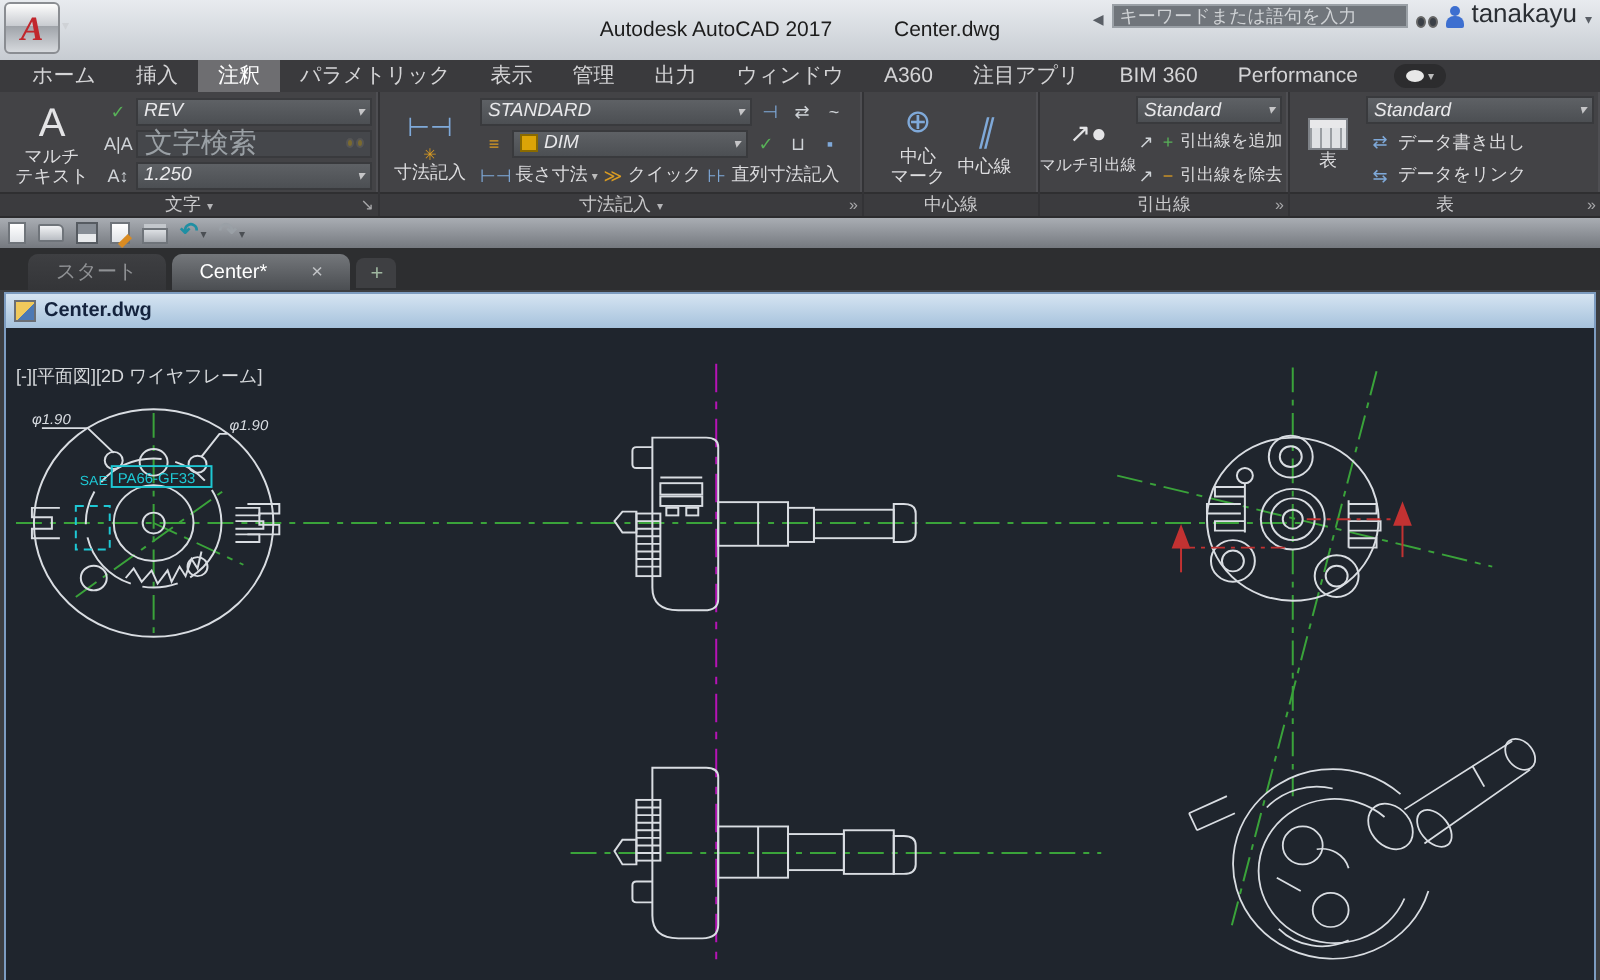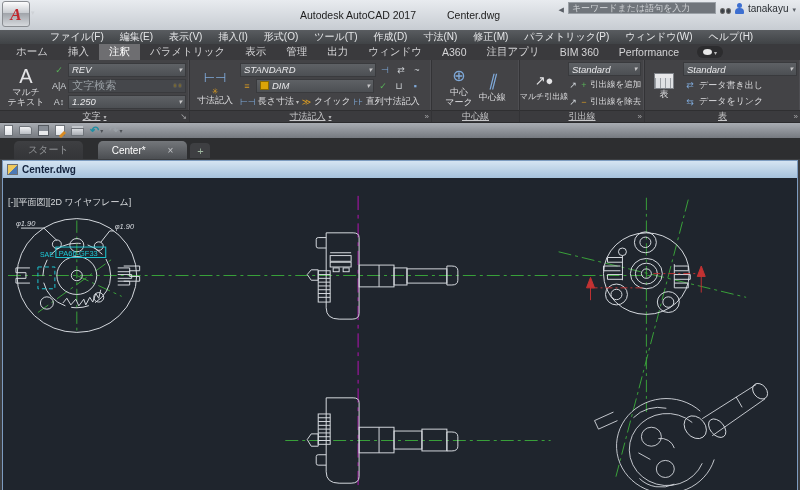--- a/index.html
+++ b/index.html
@@ -12,21 +12,21 @@
   .title-center .doc { margin-left:28px; }
   .title-right { position:absolute; right:4px; top:0; height:14px; display:flex; align-items:flex-end; gap:4px; }
   .tb-arrow { font-size:7px; color:#5a5f66; }
   .tb-search { width:148px; height:12px; background:#70757b; border:1px solid #9aa0a6; color:#d9dcdf; font-size:9px; padding:0 3px; font-family:"Liberation Sans", sans-serif; }
   .tb-search::placeholder { color:#d0d3d6; }
   .binoc { display:inline-flex; gap:1px; }
   .binoc i { width:5px; height:6px; border-radius:50%; background:#3a3f46; border:1px solid #666; }
   .person { width:9px; height:11px; position:relative; }
   .person::before { content:""; position:absolute; left:2px; top:0; width:5px; height:5px; border-radius:50%; background:#3d6fd0; }
   .person::after { content:""; position:absolute; left:0; top:5px; width:9px; height:6px; border-radius:4px 4px 1px 1px; background:#3d6fd0; }
-  .tb-user { font-size:10px; color:#2a2e33; }
+  .tb-user { font-size:13px; color:#2a2e33; }
 
   
   .appbtn { position:absolute; left:2px; top:1px; width:28px; height:26px; border:1px solid #8a8d92; border-radius:3px; background:linear-gradient(#fdfdfd,#c9ccd1 45%,#9fa3a9 46%,#d6d9dd); display:flex; align-items:center; justify-content:center; z-index:5; }
   .appbtn .letterA { font-family:"Liberation Serif", serif; font-weight:bold; font-style:italic; font-size:17px; color:#c1272d; line-height:1; }
   .appbtn-caret { position:absolute; left:31px; top:9px; font-size:7px; color:#cfd2d6; z-index:5; }
 
   
   .menubar { height:14px; background:linear-gradient(#595c60,#404346); display:flex; align-items:center; padding-left:42px; gap:0; }
   .menu-item { color:#e6e7e9; font-size:10px; padding:0 8px; line-height:14px; white-space:nowrap; }
 
@@ -35,31 +35,31 @@
   .rtab { color:#d4d4d6; font-size:10.5px; padding:0 10px; display:flex; align-items:center; white-space:nowrap; }
   .rtab.active { background:#6e6e71; color:#ffffff; }
   .record-btn { margin-left:8px; align-self:center; width:26px; height:12px; background:#2c2c2e; border-radius:6px; display:flex; align-items:center; justify-content:center; gap:2px; }
   .record-btn .oval { width:9px; height:6px; border-radius:50%; background:#e8e8e8; }
   .record-btn .car { font-size:6px; color:#bbb; }
 
   
   .ribbon { height:63px; display:flex; background:#434346; border-bottom:1px solid #2c2c2e; }
   .panel { display:flex; flex-direction:column; border-right:1px solid #333336; box-shadow:inset -1px 0 0 #4e4e52; }
   .panel-body { flex:1; display:flex; padding:2px 3px 1px 3px; gap:3px; }
-  .panel-footer { height:12px; background:#3b3b3e; border-top:1px solid #2f2f31; color:#c9c9cb; font-size:9px; display:flex; align-items:center; justify-content:center; position:relative;text-decoration:underline; }
+  .panel-footer { height:12px; background:#3b3b3e; border-top:1px solid #2f2f31; color:#c9c9cb; font-size:9px; display:flex; align-items:center; justify-content:center; position:relative; }
   .panel-footer .car { font-size:6px; margin-left:3px; color:#b5b5b7; }
   .panel-footer .corner { position:absolute; right:2px; font-size:8px; color:#a8a8aa; }
   .bigbtn { display:flex; flex-direction:column; align-items:center; justify-content:center; color:#dddddf; text-align:center; line-height:10px; }
   .bigbtn .glyph { font-size:20px; line-height:22px; color:#e4e4e6; }
   .bigbtn .lbl { font-size:9px; white-space:nowrap; }
   .ctrl-col { display:flex; flex-direction:column; justify-content:space-between; }
   .crow { display:flex; align-items:center; gap:2px; height:15px; }
   .combo { background:linear-gradient(#5e6165,#4c4f53); border:1px solid #393a3d; color:#e9e9eb; font-size:9.5px; height:14px; display:flex; align-items:center; padding:0 3px;font-style:italic; }
   .combo .caret { margin-left:auto; font-size:7px; color:#c6c6c8; }
-  .tinput { background:#45474b; border:1px solid #393a3d; color:#e9e9eb; font-size:11px; height:14px; display:flex; align-items:center; padding:0 3px; }
+  .tinput { background:#45474b; border:1px solid #393a3d; color:#e9e9eb; font-size:14px; height:14px; display:flex; align-items:center; padding:0 3px; }
   .tinput .ph { color:#9aa0a5; }
   .mi { min-width:14px; height:14px; display:flex; align-items:center; justify-content:center; font-size:9px; color:#cfd3d7; }
   .mi.blue { color:#7fa9d9; } .mi.green { color:#58b158; } .mi.orange { color:#d99b22; }
   .swatch { width:9px; height:9px; background:#dca407; border:1px solid #8a6a00; margin-right:3px; }
   .rbtn { display:flex; align-items:center; gap:2px; color:#dcdcde; font-size:9px; white-space:nowrap; }
   .grid-icon { width:20px; height:16px; background:
       linear-gradient(#e8e8ea,#e8e8ea) 0 0/20px 4px no-repeat,
       repeating-linear-gradient(90deg,#9a9ea3 0 1px,#dfe1e4 1px 5px),
       repeating-linear-gradient(#9a9ea3 0 1px,#dfe1e4 1px 4px);
       border:1px solid #7e8288; }
@@ -74,21 +74,21 @@
   .q-edit::after { content:""; position:absolute; right:-2px; bottom:-1px; width:7px; height:3px; background:#d98b22; transform:rotate(-45deg); }
   .q-print { width:13px; height:8px; background:linear-gradient(#dcdfe3,#a9adb3); border:1px solid #6f747a; box-shadow:0 -3px 0 -1px #c3c7cc; margin-top:3px; }
   .q-glyph { font-size:11px; line-height:11px; font-weight:bold; }
   .q-undo { color:#1f8fa3; } .q-redo { color:#9aa0a6; }
   .q-caret { font-size:6px; color:#4b4f54; }
 
   
   .filetabs { height:21px; background:#2d2e30; display:flex; align-items:flex-end; padding-left:14px; gap:3px; }
   .ftab { height:18px; display:flex; align-items:center; padding:0 14px; font-size:10px; border-radius:5px 5px 0 0; }
   .ftab.start { background:linear-gradient(#3e3f42,#343538); color:#8f9194; }
-  .ftab.active { background:linear-gradient(#74777b,#4b4e52); color:#ffffff; gap:22px;margin-left:12px; }
+  .ftab.active { background:linear-gradient(#74777b,#4b4e52); color:#ffffff; gap:22px; }
   .ftab .x { color:#c2c4c7; font-size:10px; }
   .ftab-add { height:15px; width:20px; margin-bottom:1px; background:#3e3f42; border-radius:4px 4px 0 0; color:#9fb7a0; font-size:11px; display:flex; align-items:center; justify-content:center; }
 
   
   .mdi { height:347px; background:#3c3e41; padding:1px 2px 0 2px; }
   .dwin { height:100%; border:1px solid #7d9cc0; background:#1f252d; display:flex; flex-direction:column; }
   .dwin-title { height:17px; background:linear-gradient(#d5e4f2,#a6c2dc); display:flex; align-items:center; gap:4px; padding-left:4px; }
   .dwg-ic { width:11px; height:11px; background:linear-gradient(135deg,#f0c95c 55%,#4d79b4 55%); border:1px solid #6b6f75; }
   .dwin-title .t { font-size:10px; color:#14233d; font-weight:bold; }
   .dwin-canvas { position:relative; flex:1; background:#1f252d; overflow:hidden;margin-top:15px; }
@@ -116,34 +116,20 @@
       <span class="tb-user">tanakayu</span>
       <span class="tb-arrow">▾</span>
     </div>
   </div>
 
   <div class="appbtn">
     <span class="letterA">A</span>
   </div>
   <span class="appbtn-caret">▾</span>
 
-  <div class="menubar">
-    <span class="menu-item">ファイル(F)</span>
-    <span class="menu-item">編集(E)</span>
-    <span class="menu-item">表示(V)</span>
-    <span class="menu-item">挿入(I)</span>
-    <span class="menu-item">形式(O)</span>
-    <span class="menu-item">ツール(T)</span>
-    <span class="menu-item">作成(D)</span>
-    <span class="menu-item">寸法(N)</span>
-    <span class="menu-item">修正(M)</span>
-    <span class="menu-item">パラメトリック(P)</span>
-    <span class="menu-item">ウィンドウ(W)</span>
-    <span class="menu-item">ヘルプ(H)</span>
-  </div>
 
   <div class="ribbontabs">
     <span class="rtab">ホーム</span>
     <span class="rtab">挿入</span>
     <span class="rtab active">注釈</span>
     <span class="rtab">パラメトリック</span>
     <span class="rtab">表示</span>
     <span class="rtab">管理</span>
     <span class="rtab">出力</span>
     <span class="rtab">ウィンドウ</span>

